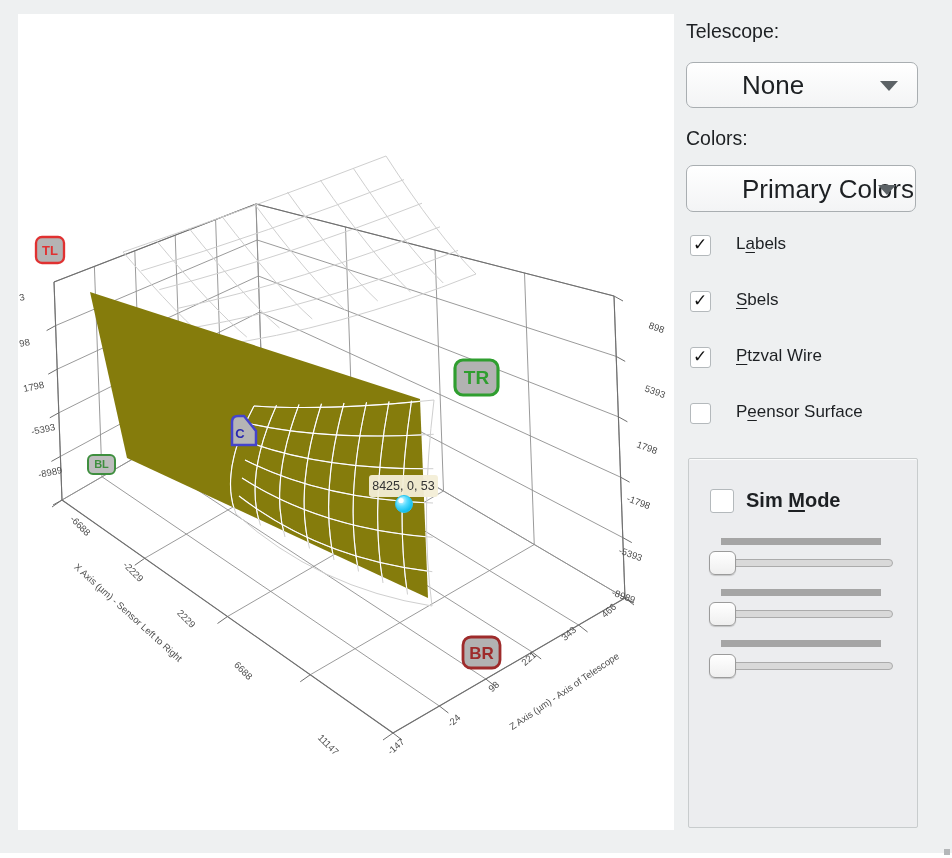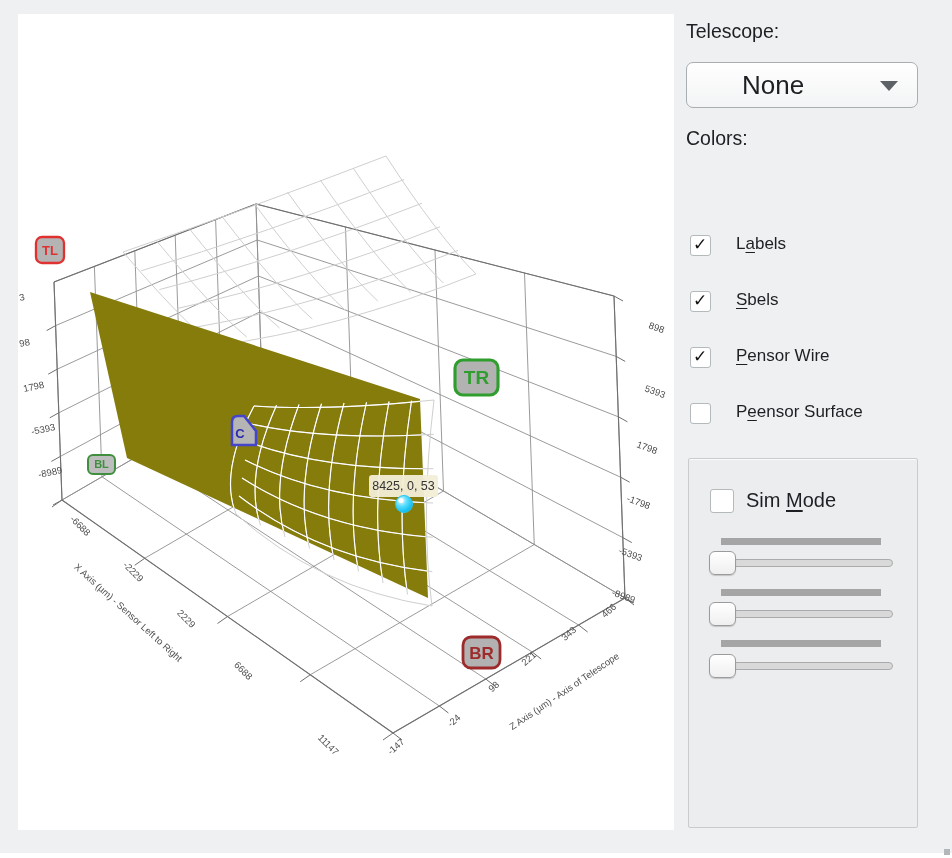--- a/index.html
+++ b/index.html
@@ -20,21 +20,21 @@
         border-radius:3px;box-sizing:border-box;}
   .cbox .mark{display:none;font-family:"DejaVu Sans",sans-serif;font-weight:bold;font-size:17px;color:#141414;
               position:absolute;left:2px;top:-2px;}
   .cbox.on .mark{display:block;}
   .cblabel{position:absolute;left:46px;top:-1px;font-size:17px;color:#1d2023;white-space:nowrap;}
   .u{text-decoration:underline;text-underline-offset:3px;}
   .groupbox{position:absolute;left:688px;top:458px;width:230px;height:370px;background:#ecedef;
             border:1px solid #c8cccd;border-radius:2px;box-sizing:border-box;box-shadow:0 1px 0 #fafbfb inset;}
   .simrow{position:absolute;left:710px;top:489px;height:24px;}
   .simrow .cbox{width:24px;height:24px;}
-  .simrow .cblabel{left:36px;top:0;font-size:20px;}
+  .simrow .cblabel{left:36px;top:0;font-size:20px;font-weight:bold;}
   .tickbar{position:absolute;left:721px;width:160px;height:7px;background:#a5a5a5;}
   .groove{position:absolute;left:709px;width:184px;height:8px;background:#d9d9d9;border:1px solid #ababab;
           border-radius:4px;box-sizing:border-box;}
   .handle{position:absolute;left:709px;width:27px;height:24px;background:linear-gradient(#ffffff,#efefef);
           border:1px solid #9b9b9b;border-radius:6px;box-sizing:border-box;box-shadow:0 1px 1px rgba(0,0,0,.18);}
   .grip{position:absolute;left:944px;top:849px;width:6px;height:6px;background:#b4b7b9;}
   .bottomstrip{position:absolute;left:0;top:853px;width:952px;height:5px;background:#ffffff;}
 </style>
 </head>
 <body>
@@ -230,40 +230,44 @@
 
   <div class="plabel" style="left:686px;top:20px;">Telescope:</div>
 
   <div class="dropdown" style="left:686px;top:62px;width:232px;height:46px;">
     <span class="val">None</span>
     <span class="dd-arrow"></span>
   </div>
 
   <div class="plabel" style="left:686px;top:127px;">Colors:</div>
 
+  <div class="dropdown" style="left:686px;top:165px;width:230px;height:47px;">
+    <span class="val">Primary Colors</span>
+    <span class="dd-arrow"></span>
+  </div>
 
   <div class="cbrow" style="top:235px;">
     <span class="cbox on">
         <span class="mark">✓</span>
       </span>
     <span class="cblabel"><span>L</span><span class="u">a</span><span>bels</span></span>
   </div>
 
   <div class="cbrow" style="top:291px;">
     <span class="cbox on">
         <span class="mark">✓</span>
       </span>
     <span class="cblabel"><span></span><span class="u">S</span><span>bels</span></span>
   </div>
 
   <div class="cbrow" style="top:347px;">
     <span class="cbox on">
         <span class="mark">✓</span>
       </span>
-    <span class="cblabel"><span></span><span class="u">P</span><span>ensor Wire</span></span>
+    <span class="cblabel"><span></span><span class="u">P</span><span>tzval Wire</span></span>
   </div>
 
   <div class="cbrow" style="top:403px;">
     <span class="cbox"></span>
     <span class="cblabel"><span>P</span><span class="u">e</span><span>ensor Surface</span></span>
   </div>
 
   <div class="groupbox"></div>
 
   <div class="cbrow simrow" style="left:710px;">

